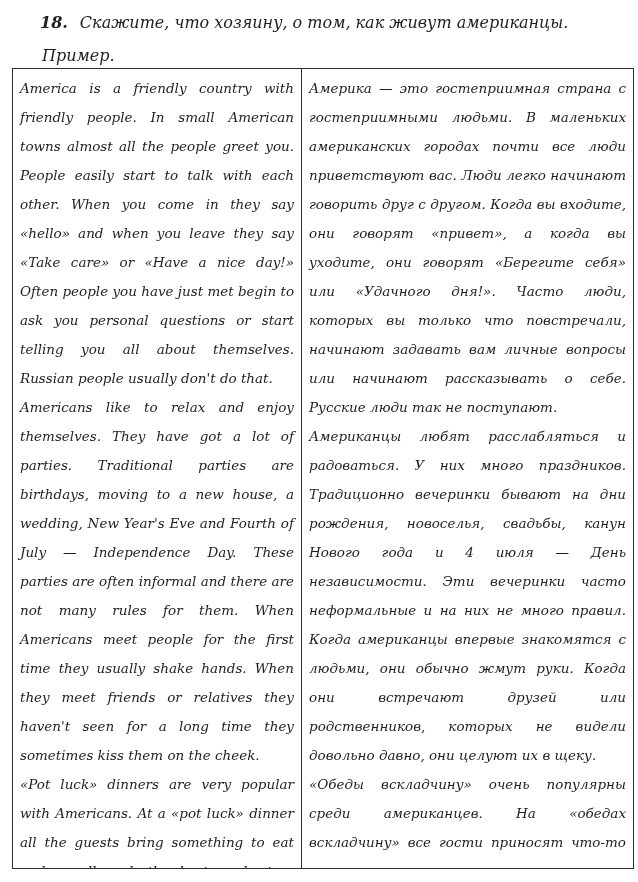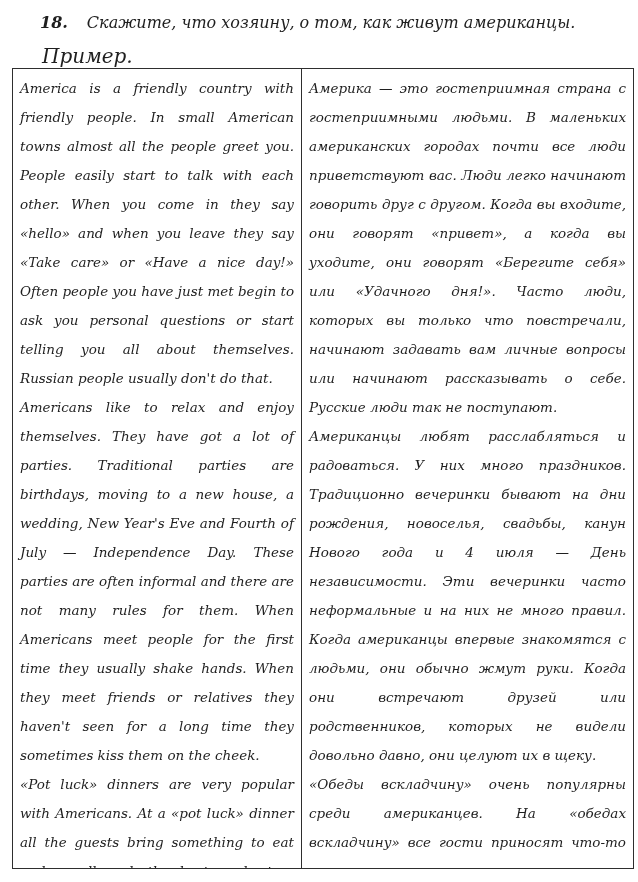--- a/index.html
+++ b/index.html
@@ -20,25 +20,25 @@
     background: #ffffff;
   }
   .exercise-header {
     padding: 13px 24px 0 40px;
     font-size: 16px;
     line-height: 20px;
     white-space: nowrap;
   }
   .exercise-number {
     font-weight: bold;
-    margin-right: 19px;
+    margin-right: 12px;
   }
   .example-label {
     margin: 13px 0 0 42px;
-    font-size: 20px;
+    font-size: 16px;
     line-height: 20px;
   }
   .example-table {
     position: absolute;
     left: 12px;
     top: 68px;
     width: 622px;
     height: 801px;
     border: 1px solid #2e2e2e;
     display: flex;

